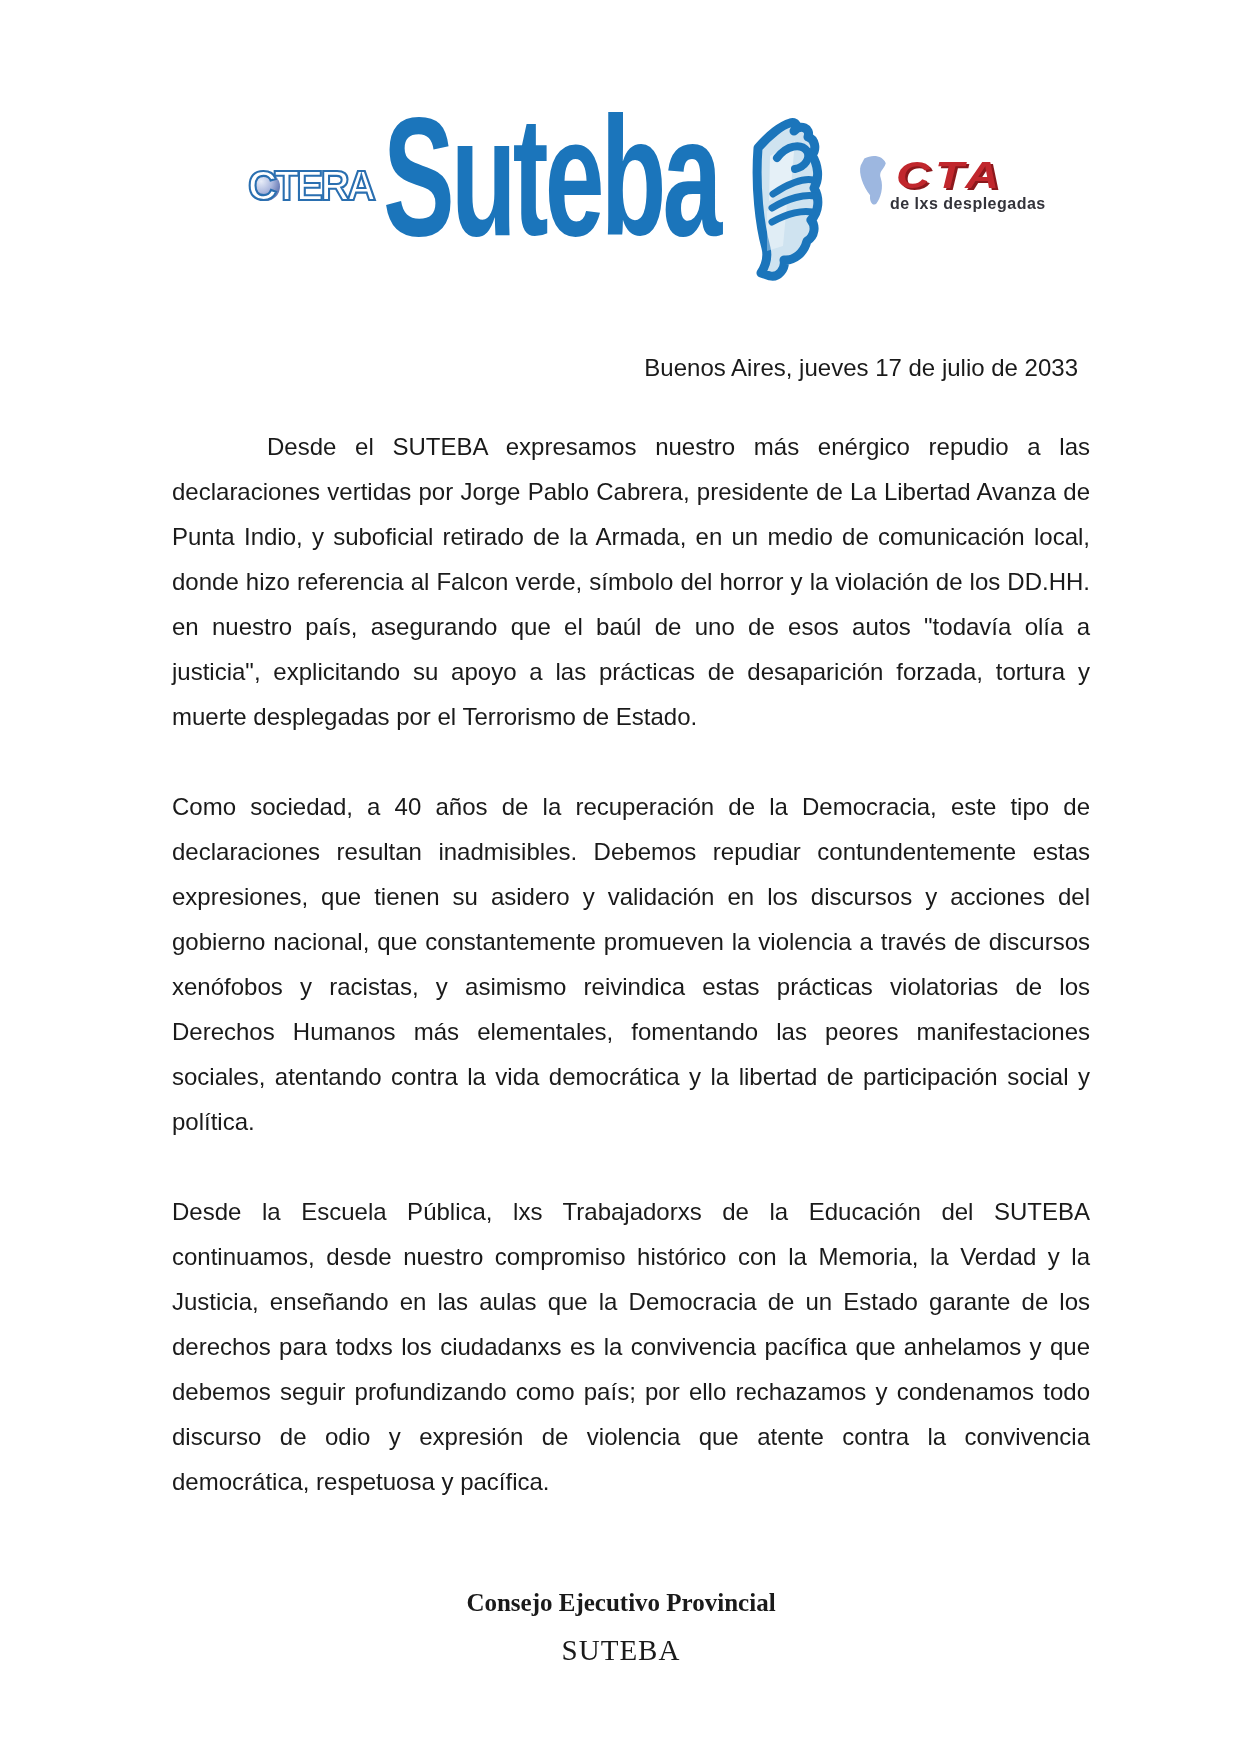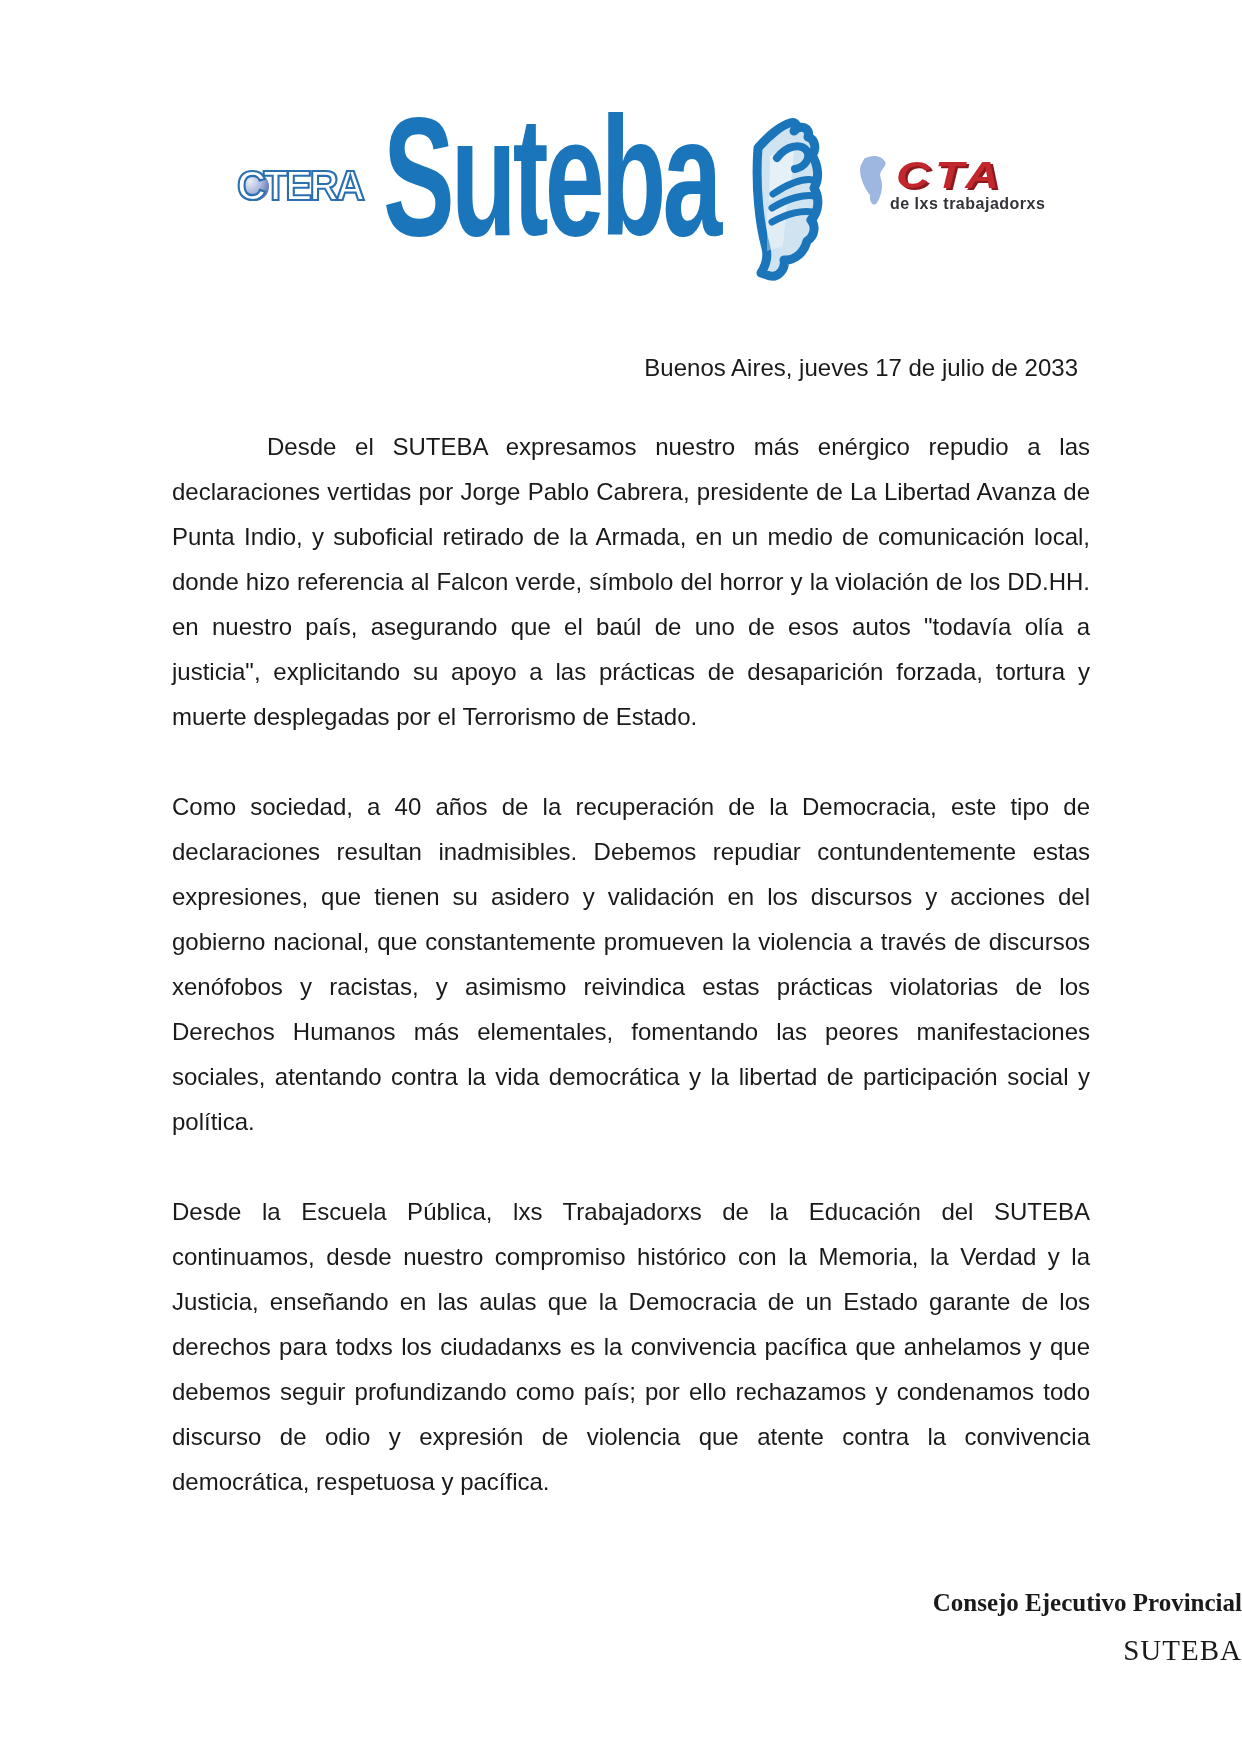--- a/index.html
+++ b/index.html
@@ -8,21 +8,21 @@
     width:1242px;height:1755px;
     background:#ffffff;
     font-family:"Liberation Sans", sans-serif;
     color:#1a1a1a;
     overflow:hidden;
   }
 
   
   .logo-row{position:absolute;top:0;left:0;width:100%;height:300px;}
 
-  .ctera{position:absolute;left:237px;top:164px;width:140px;height:48px;text-decoration:underline;}
+  .ctera{position:absolute;left:248px;top:164px;width:140px;height:48px;text-decoration:underline;}
   .ctera-sphere{
     position:absolute;left:3px;top:8px;width:29px;height:29px;border-radius:50%;
     background:radial-gradient(circle at 35% 32%, #e8edf8 0%, #aebadf 40%, #6c7fb8 70%, #46589e 100%);
   }
   .ctera-text{
     position:absolute;left:0;top:0;
     font-size:43px;font-weight:700;letter-spacing:-3px;line-height:43px;
     color:#ffffff;-webkit-text-stroke:2.2px #2a6fb0;
     transform:scaleX(0.94);transform-origin:left top;
   }
@@ -58,21 +58,21 @@
     font-size:24px;line-height:32px;text-align:right;
   }
   .letter-body{
     position:absolute;top:424px;left:172px;width:918px;
     font-size:24px;line-height:45px;text-align:justify;
   }
   .letter-body p{margin:0 0 45px 0;}
   .letter-body p.indent{text-indent:95px;}
 
   
-  .signature{position:absolute;top:1588px;left:0;width:100%;text-align:right;
+  .signature{position:absolute;top:1588px;left:0;width:100%;text-align:center;
     font-family:"Liberation Serif", serif;}
   .sig-title{font-size:25px;font-weight:700;line-height:30px;}
   .sig-org{margin-top:16px;font-size:29px;font-weight:400;letter-spacing:1px;line-height:32px;}
 </style>
 </head>
 <body>
 
 <div class="page">
 
   <div class="logo-row">
@@ -96,21 +96,21 @@
         <path d="M 47,106 C 63,97 78,94 87,96" fill="none" stroke="#1b75bb" stroke-width="7" stroke-linecap="round"></path>
       </svg>
     </div>
 
     <div class="cta">
       <svg class="cta-map" width="36" height="52" viewBox="0 0 36 52" aria-hidden="true">
         <path d="M 13,3 C 22,0 32,4 33,12 C 30,18 24,18 25,26 C 26,35 21,45 15,50 C 11,51 9,46 11,40
                  C 6,30 4,16 8,9 Z" fill="#9db7e0"></path>
       </svg>
       <span class="cta-text">CTA</span>
-      <span class="cta-sub">de lxs trabajadorxs</span>
+      <span class="cta-sub">de lxs desplegadas</span>
     </div>
 
   </div>
 
   <div class="date-line">Buenos Aires, jueves 17 de julio de 2033</div>
 
   <div class="letter-body">
     <p class="indent">Desde el SUTEBA expresamos nuestro más enérgico repudio a las declaraciones vertidas por Jorge Pablo Cabrera, presidente de La Libertad Avanza de Punta Indio, y suboficial retirado de la Armada, en un medio de comunicación local, donde hizo referencia al Falcon verde, símbolo del horror y la violación de los DD.HH. en nuestro país, asegurando que el baúl de uno de esos autos "todavía olía a justicia", explicitando su apoyo a las prácticas de desaparición forzada, tortura y muerte desplegadas por el Terrorismo de Estado.</p>
     <p>Como sociedad, a 40 años de la recuperación de la Democracia, este tipo de declaraciones resultan inadmisibles. Debemos repudiar contundentemente estas expresiones, que tienen su asidero y validación en los discursos y acciones del gobierno nacional, que constantemente promueven la violencia a través de discursos xenófobos y racistas, y asimismo reivindica estas prácticas violatorias de los Derechos Humanos más elementales, fomentando las peores manifestaciones sociales, atentando contra la vida democrática y la libertad de participación social y política.</p>
     <p>Desde la Escuela Pública, lxs Trabajadorxs de la Educación del SUTEBA continuamos, desde nuestro compromiso histórico con la Memoria, la Verdad y la Justicia, enseñando  en las aulas que la Democracia de un Estado garante de los derechos para todxs los ciudadanxs es la convivencia pacífica que anhelamos y que debemos seguir profundizando como país; por ello rechazamos y condenamos todo discurso de odio y expresión de violencia que atente contra la convivencia democrática, respetuosa y pacífica.</p>

